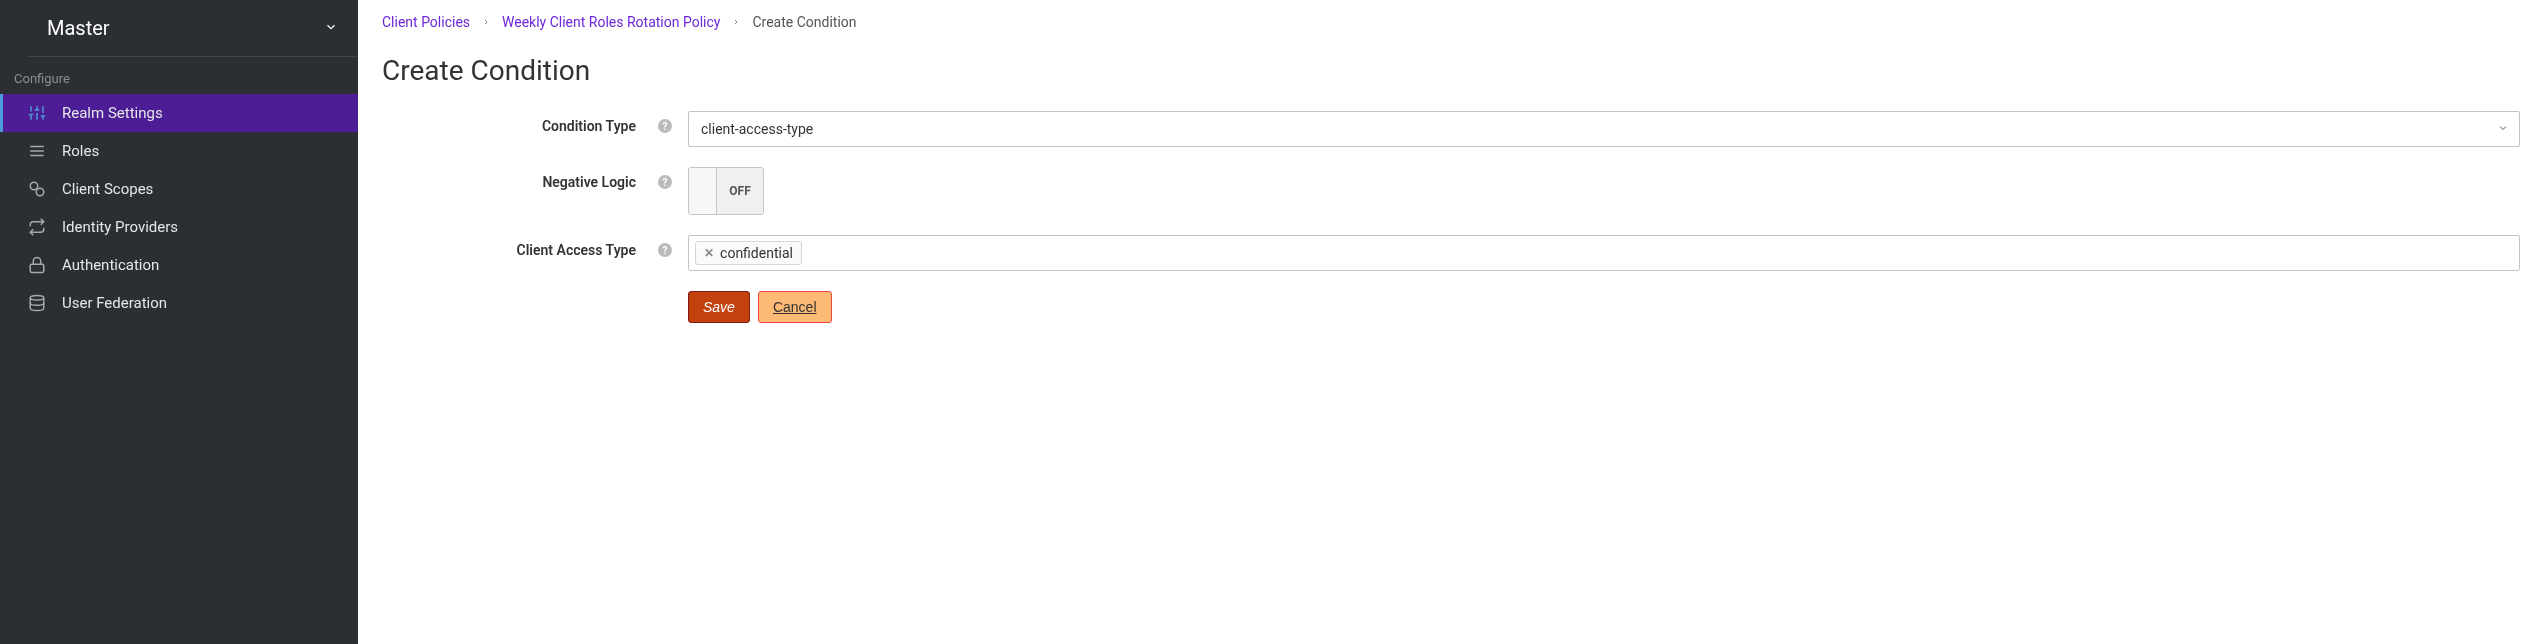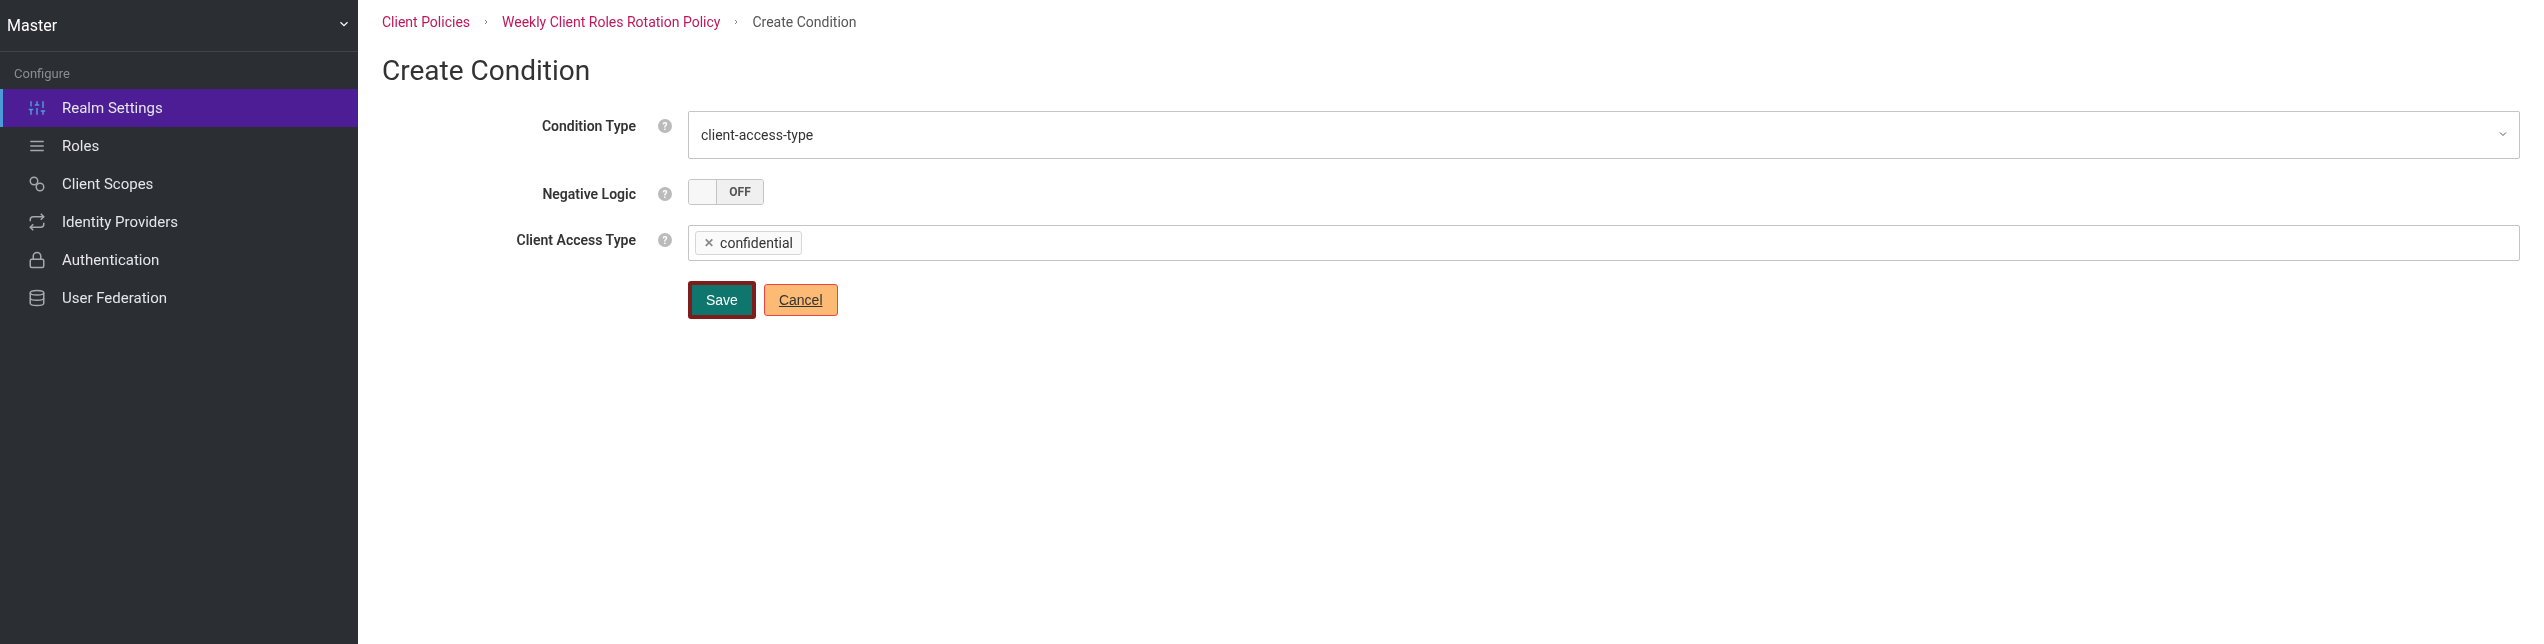--- a/index.html
+++ b/index.html
@@ -15,25 +15,26 @@
     .sidebar {
       width: 358px;
       background: #2b2e33;
       color: #fff;
       flex-shrink: 0;
     }
     .realm-selector {
       display: flex;
       align-items: center;
       justify-content: space-between;
-      padding: 16px 7px;
-      font-size: 16px;
+      padding: 16px 20px;
+      font-size: 20px;
       font-weight: 400;
       cursor: pointer;
       border-bottom: 1px solid #41454b;
+      margin-left: 27px;
     }
     .realm-selector .chevron {
       font-size: 14px;
     }
     .section-title {
       padding: 14px 20px 8px 14px;
       font-size: 13px;
       color: #8a8d91;
     }
     .nav-item {
@@ -66,21 +67,21 @@
     }
     .breadcrumb {
       display: flex;
       align-items: center;
       gap: 12px;
       font-size: 14px;
       color: #555;
       padding: 4px 0 14px 0;
     }
     .breadcrumb a {
-      color: #be185d;
+      color: #6d28d9;
       text-decoration: none;
       cursor: pointer;
     }
     .breadcrumb .sep {
       color: #888;
     }
     .page-title {
       font-size: 28px;
       font-weight: 400;
       color: #333;
@@ -119,21 +120,21 @@
     }
     .form-input-col {
       flex: 1;
       min-width: 0;
       display: flex;
       align-items: center;
       gap: 8px;
     }
     .select-input {
       width: 100%;
-      height: 48px;
+      height: 36px;
       padding: 4px 28px 4px 12px;
       font-size: 14px;
       border: 1px solid #c4c4c4;
       border-radius: 2px;
       background: #fff;
       position: relative;
       display: flex;
       align-items: center;
       cursor: pointer;
     }
@@ -142,21 +143,21 @@
       right: 10px;
       top: 50%;
       transform: translateY(-50%);
       pointer-events: none;
     }
     .toggle {
       display: inline-flex;
       border: 1px solid #c4c4c4;
       border-radius: 3px;
       overflow: hidden;
-      height: 26px;
+      height: 48px;
       cursor: pointer;
       background: #fff;
     }
     .toggle-handle {
       width: 28px;
       background: #f7f7f7;
       border-right: 1px solid #c4c4c4;
     }
     .toggle-label {
       width: 46px;
@@ -202,23 +203,24 @@
       display: flex;
       gap: 8px;
     }
     .btn {
       padding: 7px 14px;
       font-size: 14px;
       border-radius: 3px;
       cursor: pointer;
     }
     .btn-primary {
-      background: #0f766e;
-      border: 4px solid #7f1d1d;
+      background: #c2410c;
+      border: 1px solid #7f1d1d;
       color: #fff;
+      font-style: italic;
     }
     .btn-default {
       background: #fdba74;
       border: 1px solid #ef4444;
       color: #333;
       text-decoration: underline;
     }
   </style>
 </head>
 <body>

